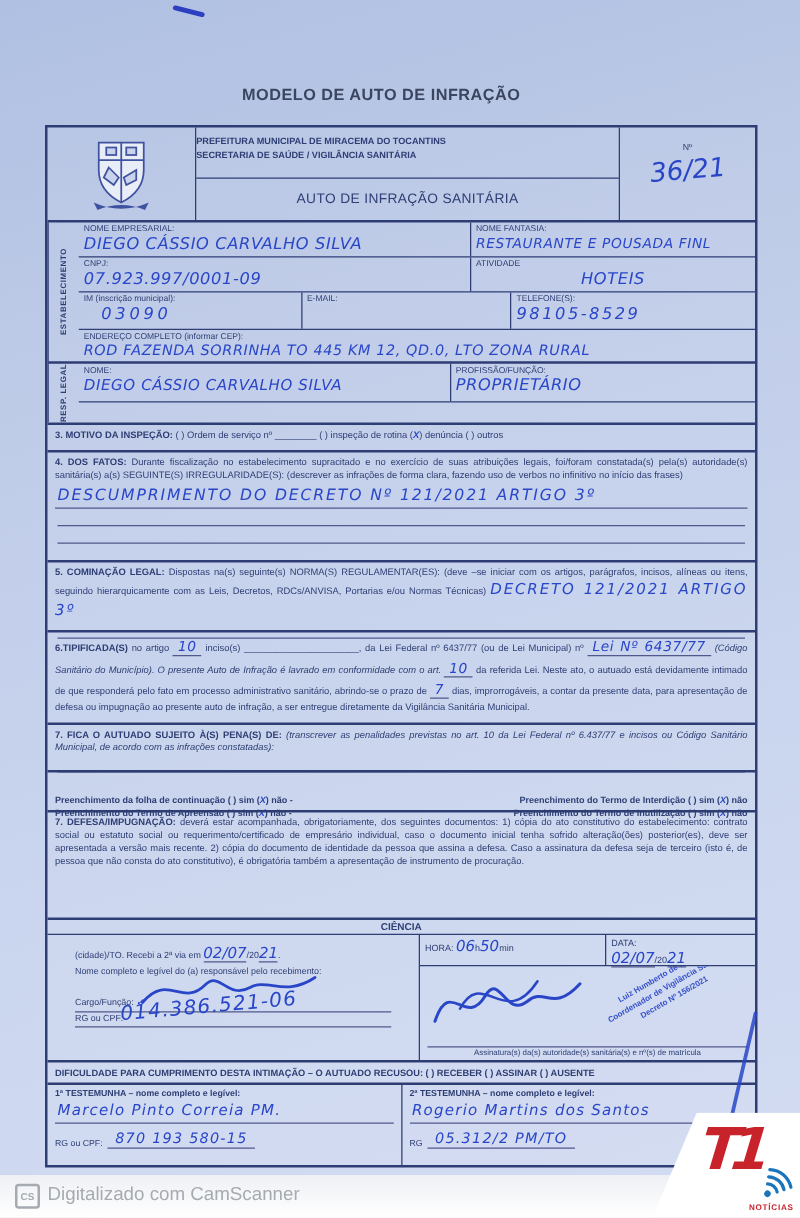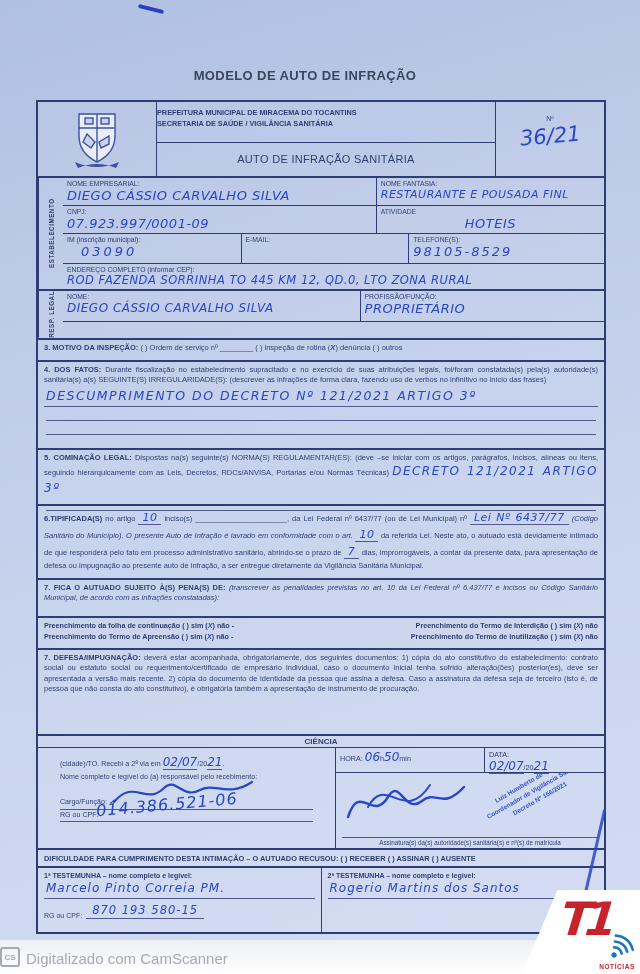--- a/index.html
+++ b/index.html
@@ -91,21 +91,21 @@
 
   
   .pen-top{position:absolute;left:138px;top:7px;width:26px;height:4px;background:#2b3fc0;
        border-radius:3px;transform:rotate(14deg)}
   .pen-stroke{position:absolute;left:592px;top:808px;width:2.5px;height:100px;background:#2946c8;
        border-radius:2px;transform:rotate(13deg);opacity:.85}
 
   
   .footer{position:absolute;left:0;right:0;bottom:0;height:34px;
        background:linear-gradient(#eef0f4,#ffffff)}
-  .camscanner{position:absolute;left:0;bottom:7px;display:flex;align-items:flex-end;gap:6px;
+  .camscanner{position:absolute;left:12px;bottom:7px;display:flex;align-items:flex-start;gap:6px;
        color:#a6aab1;font-size:15px}
   .cs-icon{width:16px;height:16px;border:2px solid #a6aab1;border-radius:3px;font-size:8px;
        font-weight:bold;display:flex;align-items:center;justify-content:center;flex:none}
 
   .t1{position:absolute;right:0;bottom:0;width:118px;height:84px;background:#fff;
        clip-path:polygon(30% 0,100% 0,100% 100%,0 100%)}
   .t1-text{position:absolute;right:30px;top:2px;font-size:46px;font-weight:bold;font-style:italic;
        color:#c8232b;letter-spacing:-7px;font-family:"DejaVu Sans",sans-serif;transform:skewX(-6deg)}
   .t1-sub{position:absolute;right:5px;bottom:4px;font-size:6.5px;font-weight:bold;color:#c8232b;
        letter-spacing:.6px}
@@ -246,21 +246,21 @@
       <span class="hw ihw">7</span>
       <span>dias, improrrogáveis, a contar da presente data, para apresentação de defesa ou impugnação ao presente auto de infração, a ser entregue diretamente da Vigilância Sanitária  Municipal.</span>
     </div>
 
     <div class="sec" style="height:38px">
       <b>7. FICA O AUTUADO SUJEITO À(S) PENA(S) DE:</b>
       <span style="font-style:italic">(transcrever as penalidades previstas no art. 10 da Lei Federal nº 6.437/77 e incisos ou Código Sanitário Municipal, de acordo com as infrações constatadas):</span>
       <div class="rule"></div>
     </div>
 
-    <div class="sec" style="height:32px;padding-top:2px">
+    <div class="sec" style="height:32px;padding-top:16px">
       <div class="pre-row">
         <span><span>Preenchimento da folha de continuação (  ) sim (</span><span class="mk">X</span><span>) não  -</span></span>
         <span><span>Preenchimento do Termo de Interdição  (  ) sim (</span><span class="mk">X</span><span>) não</span></span>
       </div>
       <div class="pre-row">
         <span><span>Preenchimento do Termo de Apreensão  (  ) sim (</span><span class="mk">X</span><span>) não  -</span></span>
         <span><span>Preenchimento do Termo de Inutilização  (  ) sim (</span><span class="mk">X</span><span>) não</span></span>
       </div>
     </div>
 
@@ -324,20 +324,25 @@
         <div class="t-label">1ª TESTEMUNHA – nome completo e legível:</div>
         <div class="t-name hw">Marcelo Pinto Correia PM.</div>
         <div class="t-row">
           <span>RG ou CPF:</span>
           <span class="t-val hw">870 193 580-15</span>
         </div>
       </div>
       <div class="tst-cell">
         <div class="t-label">2ª TESTEMUNHA – nome completo e legível:</div>
         <div class="t-name hw">Rogerio Martins dos Santos</div>
+        <div class="t-row">
+          <span>RG</span>
+          <span class="t-val hw">05.312/2 PM/TO</span>
+          <span style="margin-left:auto">CPF:</span>
+        </div>
       </div>
     </div>
 
   </div>
 
   <div class="pen-stroke"></div>
 
   <div class="footer">
     <div class="camscanner">
       <span class="cs-icon">CS</span>

